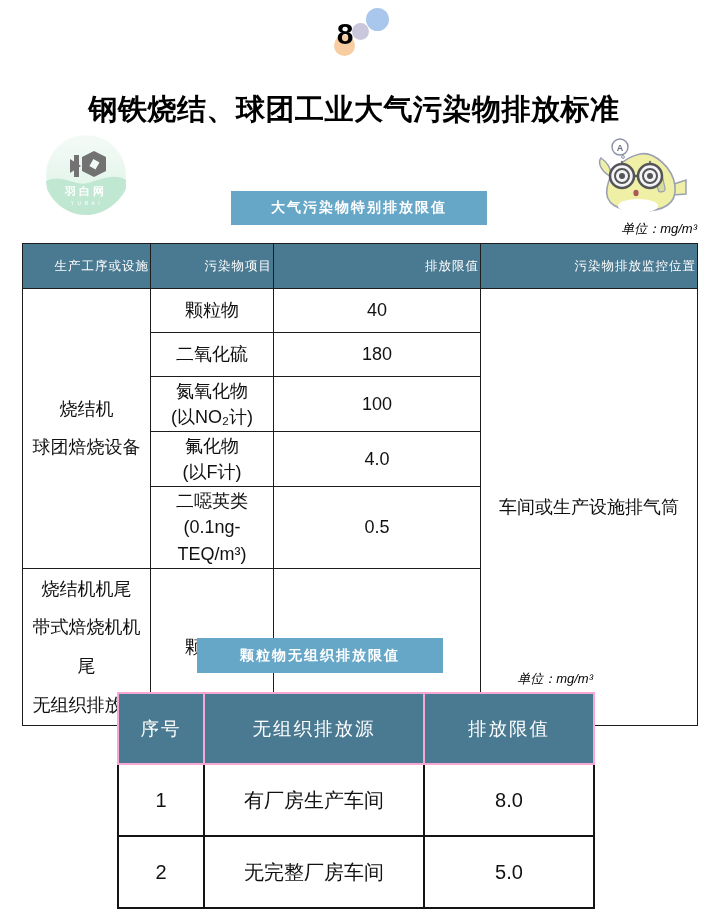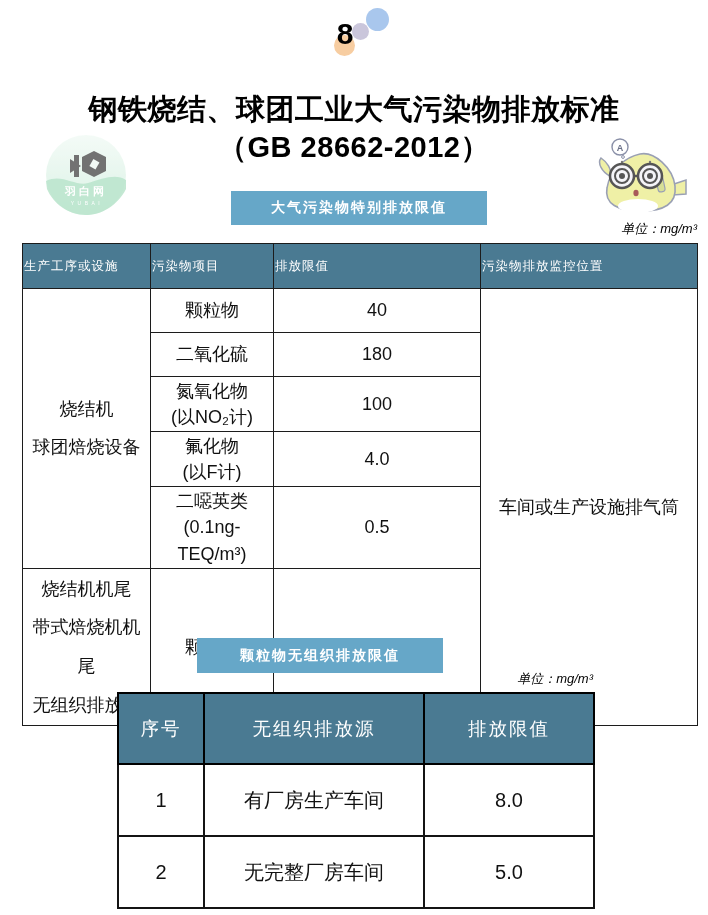--- a/index.html
+++ b/index.html
@@ -33,56 +33,55 @@
   .unit { position:absolute; font-size:13px; color:#000;font-style:italic; }
   #unit1 { right:11px;  top:220px; }
   #unit2 { right:115px; top:670px; }
   
   .tbl1 {
     position:absolute; left:22px; top:243px; width:675px;
     border-collapse:collapse; table-layout:fixed;
   }
   .tbl1 th {
     background:#4a7a92; color:#ffffff; font-weight:400; font-size:12.5px;
-    height:42px; border:1.5px solid #1c1c1c; letter-spacing:1px; text-align:left;margin-top:37px;
+    height:42px; border:1.5px solid #1c1c1c; letter-spacing:1px; text-align:right;margin-top:37px;
   }
   .tbl1 td {
     border:1.5px solid #1c1c1c; font-size:18px; text-align:center;
     vertical-align:middle; white-space:pre-line; line-height:1.45;
     height:41px; color:#111; background:#fff;
   }
   .tbl1 tr.tall td { height:82px; }
   .tbl1 td.group { line-height:2.15; }
   
   .tbl2 {
     position:absolute; left:117px; top:692px; width:476px;
     border-collapse:collapse; table-layout:fixed;
   }
   .tbl2 th {
     background:#4a7a92; color:#ffffff; font-weight:400; font-size:18.5px;
-    height:67px; border:2px solid #000000; letter-spacing:2px; text-align:center;
+    height:67px; border:2px solid #f9a8d4; letter-spacing:2px; text-align:center;
   }
   .tbl2 td {
     border:2px solid #141414; font-size:20px; text-align:center;
     vertical-align:middle; height:68px; color:#111; background:#fff;
   }
 </style>
 </head>
 <body>
 
 <div class="page">
 
   <div class="deco-circle c-blue"></div>
   <div class="deco-circle c-lav"></div>
   <div class="deco-circle c-orange"></div>
   <div class="page-num">8</div>
 
   <div class="title-block">
     <div class="title-line">钢铁烧结、球团工业大气污染物排放标准</div>
-    <div class="title-line">（GB 28662-2012）</div>
   </div>
 
   <div class="logo-wrap">
     <svg width="84" height="84" viewBox="0 0 84 84">
       <defs>
         <linearGradient id="lg1" x1="0" y1="0" x2="0" y2="1">
           <stop offset="0" stop-color="#eaf8f0"></stop>
             <stop offset="1" stop-color="#b9e6cd"></stop>
         </linearGradient>
       </defs>

